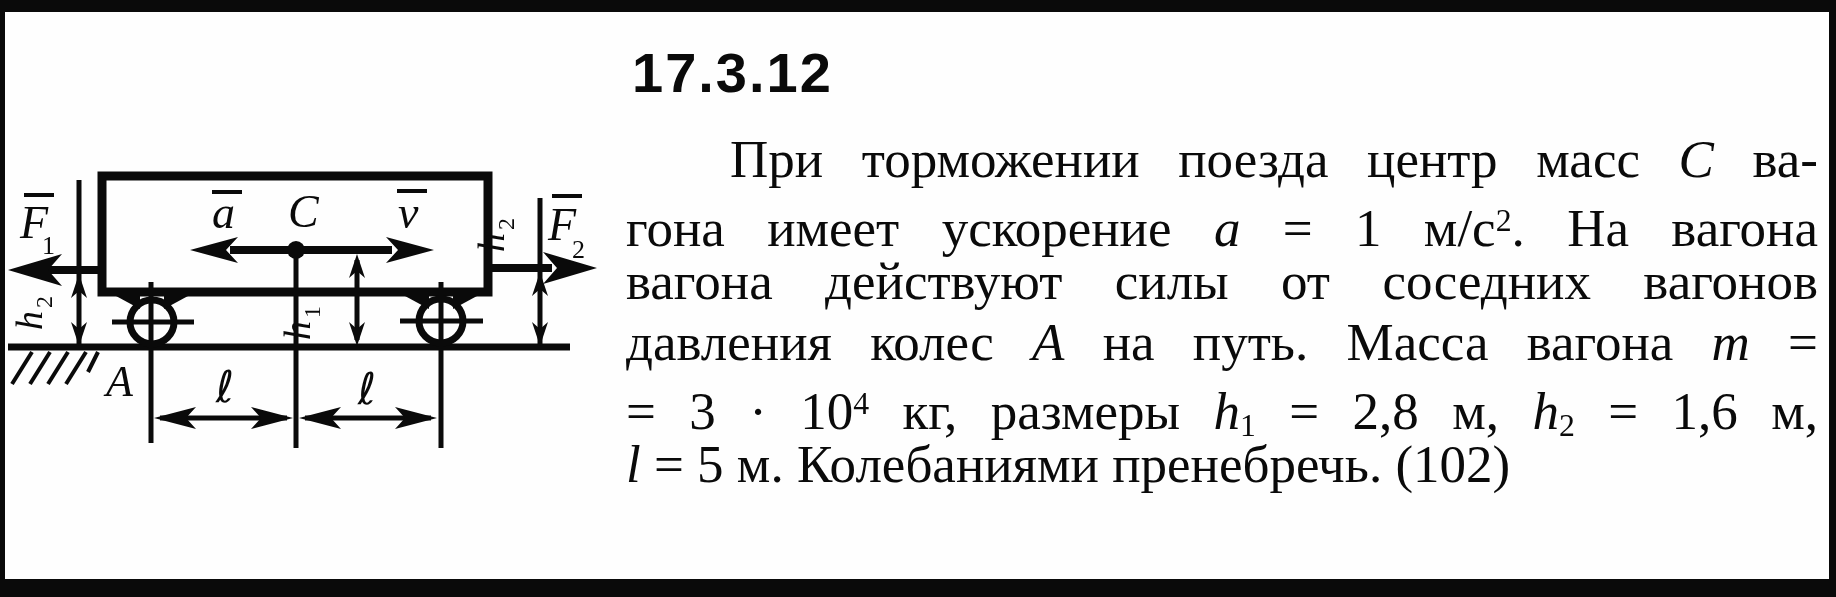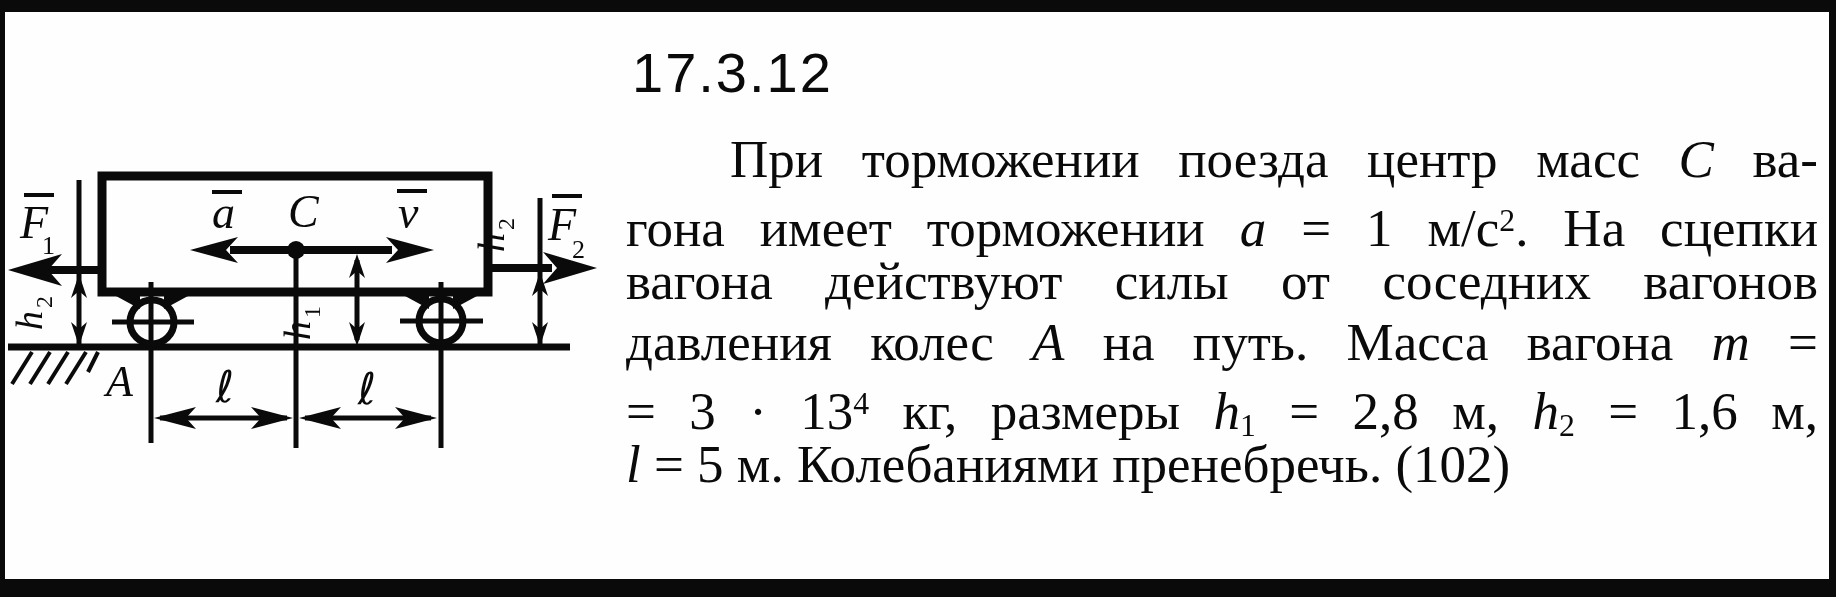--- a/index.html
+++ b/index.html
@@ -11,21 +11,21 @@
   
   .bar{position:absolute;background:#0a0a0a;}
   #bar-top{left:0;top:0;width:1836px;height:12px;}
   #bar-bottom{left:0;top:579px;width:1836px;height:18px;}
   #bar-left{left:0;top:0;width:5px;height:597px;}
   #bar-right{left:1829px;top:6px;width:7px;height:591px;}
   
   #title{
     position:absolute;left:632px;top:40px;
     font-family:"Liberation Sans","DejaVu Sans",sans-serif;
-    font-weight:normal;font-size:56px;letter-spacing:2px;color:#0a0a0a;
+    font-weight:bold;font-size:56px;letter-spacing:2px;color:#0a0a0a;
   }
   
   #problem-text{
     position:absolute;left:626px;top:129px;width:1192px;
     font-size:53px;line-height:61px;color:#0a0a0a;
   }
   .tline{height:61px;white-space:nowrap;text-align:justify;text-align-last:justify;}
   .tline.indent{padding-left:104px;}
   .tline.last{text-align:left;text-align-last:left;}
   .it{font-style:italic;}
@@ -44,24 +44,24 @@
 
 <div class="bar" id="bar-top"></div>
 <div class="bar" id="bar-bottom"></div>
 <div class="bar" id="bar-left"></div>
 <div class="bar" id="bar-right"></div>
 
 <div id="title">17.3.12</div>
 
 <div id="problem-text">
     <div class="tline indent"><span>При торможении поезда центр масс </span><span class="it">С</span><span> ва-</span></div>
-    <div class="tline"><span>гона имеет торможении </span><span class="it">a</span><span> = 1 м/с</span><span class="sp">2</span><span>. На сцепки</span></div>
+    <div class="tline"><span>гона имеет ускорение </span><span class="it">a</span><span> = 1 м/с</span><span class="sp">2</span><span>. На вагона</span></div>
     <div class="tline"><span>вагона действуют силы от соседних вагонов</span></div>
     <div class="tline"><span>давления колес </span><span class="it">А</span><span> на путь. Масса вагона </span><span class="it">m</span><span> =</span></div>
-    <div class="tline"><span>= 3 · 13</span><span class="sp">4</span><span> кг, размеры </span><span class="it">h</span><span class="sb">1</span><span> = 2,8 м, </span><span class="it">h</span><span class="sb">2</span><span> = 1,6 м,</span></div>
+    <div class="tline"><span>= 3 · 10</span><span class="sp">4</span><span> кг, размеры </span><span class="it">h</span><span class="sb">1</span><span> = 2,8 м, </span><span class="it">h</span><span class="sb">2</span><span> = 1,6 м,</span></div>
     <div class="tline last"><span class="it">l</span><span> = 5 м. Колебаниями пренебречь. (102)</span></div>
   </div>
 
 <svg id="diagram" width="620" height="330" viewBox="0 130 620 330">
 
   <rect class="stroke" x="102" y="176" width="386" height="116" stroke-width="9"></rect>
 
   <line class="stroke" x1="8" y1="347" x2="570" y2="347" stroke-width="7"></line>
   <g stroke="#0a0a0a" stroke-width="4">
     <line x1="32" y1="352" x2="12" y2="384"></line>

